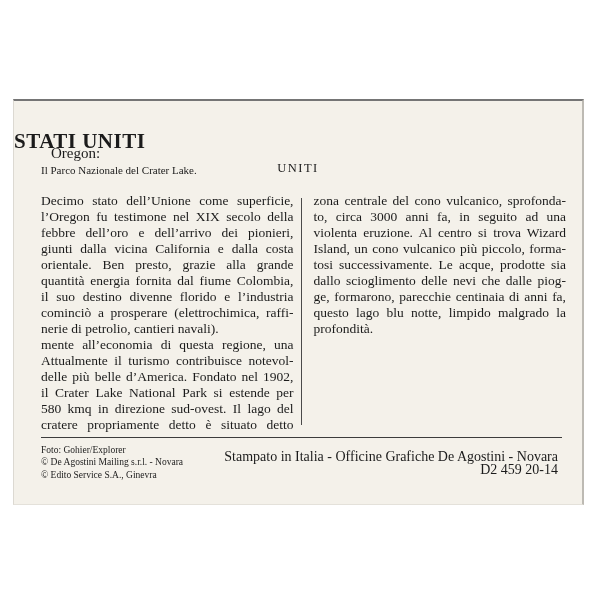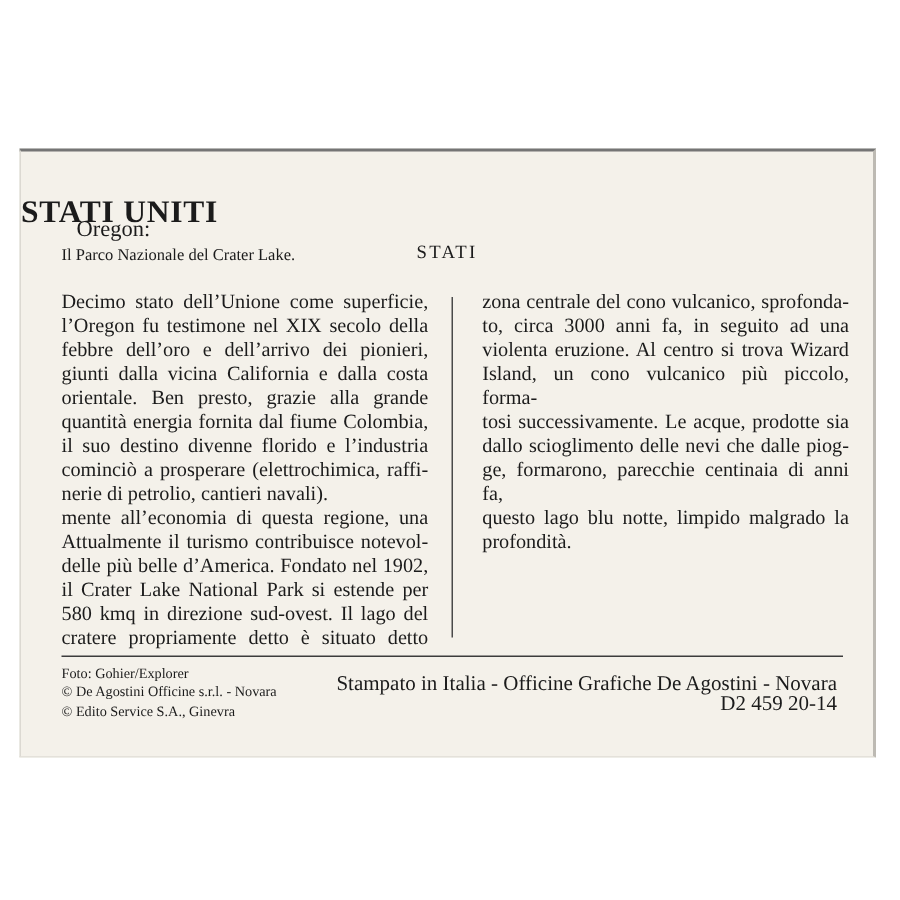--- a/index.html
+++ b/index.html
@@ -58,21 +58,21 @@
     left: 27px;
     top: 63px;
     font-size: 11px;
   }
   .columns {
     position: absolute;
     left: 27px;
     top: 92px;
     width: 525px;
     display: flex;
-    gap: 36px;
+    gap: 20px;
   }
   .col {
     width: 253px;
     font-size: 13.5px;
     line-height: 16px;
   }
   .col .line {
     text-align: justify;
     text-align-last: justify;
   }
@@ -118,21 +118,21 @@
 </style>
 </head>
 <body>
 
 <div class="card">
 
   <div class="title">STATI UNITI</div>
 
   <div class="region">Oregon:</div>
 
-  <div class="numeral">STATI</div>
+  <div class="numeral">UNITI</div>
 
   <div class="subtitle">Il Parco Nazionale del Crater Lake.</div>
 
   <div class="columns">
     <div class="col">
         <div class="line">Decimo stato dell’Unione come superficie,</div>
         <div class="line">l’Oregon fu testimone nel XIX secolo della</div>
         <div class="line">febbre dell’oro e dell’arrivo dei pionieri,</div>
         <div class="line">giunti dalla vicina California e dalla costa</div>
         <div class="line">orientale. Ben presto, grazie alla grande</div>
@@ -159,21 +159,21 @@
         <div class="line flush">profondità.</div>
       </div>
   </div>
 
   <div class="divider"></div>
 
   <div class="rule"></div>
 
   <div class="credits">
       <div class="line flush">Foto: Gohier/Explorer</div>
-      <div class="line flush">© De Agostini Officine s.r.l. - Novara</div>
+      <div class="line flush">© De Agostini Mailing s.r.l. - Novara</div>
       <div class="line flush">© Edito Service S.A., Ginevra</div>
     </div>
 
   <div class="printer">
     <div>Stampato in Italia - Officine Grafiche De Agostini - Novara</div>
     <div>D2 459 20-14</div>
   </div>
 
 </div>
 

